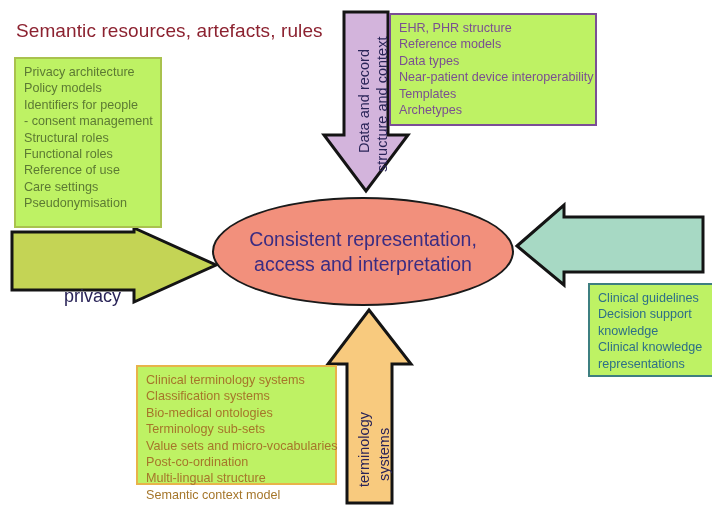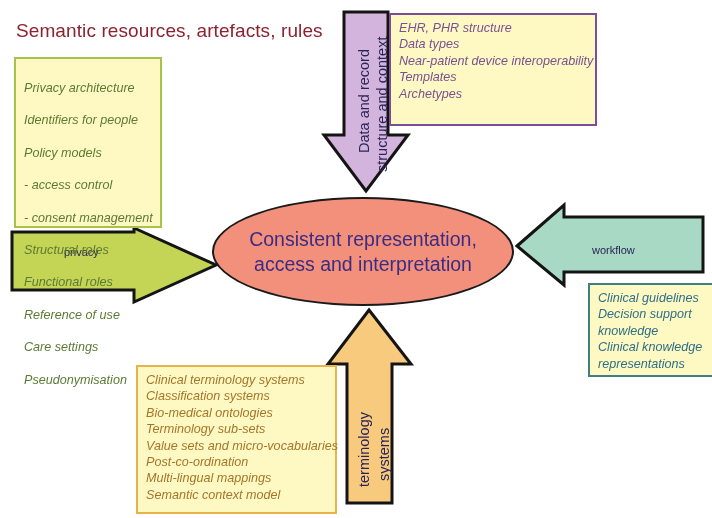--- a/index.html
+++ b/index.html
@@ -24,40 +24,39 @@
     font-size: 19px;
     color: #8C2230;
     letter-spacing: 0.1px;
     white-space: nowrap;
   }
 
   
   .listbox {
     position: absolute;
     box-sizing: border-box;
-    background: #fef9c3;
+    background: #bef264;
     border: 2px solid #000;
     padding: 5px 7px 5px 8px;
-    font-style: italic;
   }
   .listbox .line {
     font-size: 12.6px;
     line-height: 16.4px;
     white-space: nowrap;
   }
 
   
   #box-privacy {
     left: 14px;
     top: 57px;
     width: 148px;
     height: 171px;
     border-color: #A9C24E;
   }
-  #box-privacy .line { color: #5C7A33; margin-top: 16px; }
+  #box-privacy .line { color: #5C7A33; }
 
   
   #box-data {
     left: 389px;
     top: 13px;
     width: 208px;
     height: 113px;
     border-color: #7B4E96;
   }
   #box-data .line { color: #7A5091; }
@@ -70,40 +69,41 @@
     height: 94px;
     border-color: #3E7F80;
   }
   #box-workflow .line { color: #2E6F87; }
 
   
   #box-terminology {
     left: 136px;
     top: 365px;
     width: 201px;
-    height: 149px;
+    height: 120px;
     border-color: #E8B34A;
   }
   #box-terminology .line { color: #A5762A; }
 
   
   .arrow-svg {
     position: absolute;
     overflow: visible;
   }
   #arrow-privacy-svg  { left: 10px;  top: 226px; }
   #arrow-data-svg     { left: 320px; top: 9px;   }
   #arrow-workflow-svg { left: 514px; top: 202px; }
   #arrow-term-svg     { left: 325px; top: 307px; }
 
   .arrow-label {
     position: absolute;
-    font-size: 11px;
+    font-size: 18px;
     color: #2A2458;
     white-space: nowrap;
+    margin-top: 40px;
   }
   #label-privacy { left: 64px; top: 246px; }
   #label-workflow { left: 592px; top: 244px; }
 
   .vlabel {
     position: absolute;
     font-size: 14.5px;
     color: #2A2458;
     white-space: nowrap;
     transform-origin: 0 0;
@@ -168,33 +168,33 @@
   </svg>
   <div id="label-term-1" class="vlabel">terminology</div>
   <div id="label-term-2" class="vlabel">systems</div>
 
   <div id="central-ellipse">
     <div id="central-ellipse-text">Consistent representation, access and interpretation</div>
   </div>
 
   <div id="box-privacy" class="listbox">
     <div class="line">Privacy architecture</div>
+    <div class="line">Policy models</div>
     <div class="line">Identifiers for people</div>
-    <div class="line">Policy models</div>
-    <div class="line"> - access control</div>
     <div class="line"> - consent management</div>
     <div class="line">Structural roles</div>
     <div class="line">Functional roles</div>
     <div class="line">Reference of use</div>
     <div class="line">Care settings</div>
     <div class="line">Pseudonymisation</div>
   </div>
 
   <div id="box-data" class="listbox">
     <div class="line">EHR, PHR structure</div>
+    <div class="line">Reference models</div>
     <div class="line">Data types</div>
     <div class="line">Near-patient device interoperability</div>
     <div class="line">Templates</div>
     <div class="line">Archetypes</div>
   </div>
 
   <div id="box-workflow" class="listbox">
     <div class="line">Clinical guidelines</div>
     <div class="line">Decision support</div>
     <div class="line">knowledge</div>
@@ -202,17 +202,17 @@
     <div class="line">representations</div>
   </div>
 
   <div id="box-terminology" class="listbox">
     <div class="line">Clinical terminology systems</div>
     <div class="line">Classification systems</div>
     <div class="line">Bio-medical ontologies</div>
     <div class="line">Terminology sub-sets</div>
     <div class="line">Value sets and micro-vocabularies</div>
     <div class="line">Post-co-ordination</div>
-    <div class="line">Multi-lingual mappings</div>
+    <div class="line">Multi-lingual structure</div>
     <div class="line">Semantic context model</div>
   </div>
 
 </div>
 
 </body></html>

